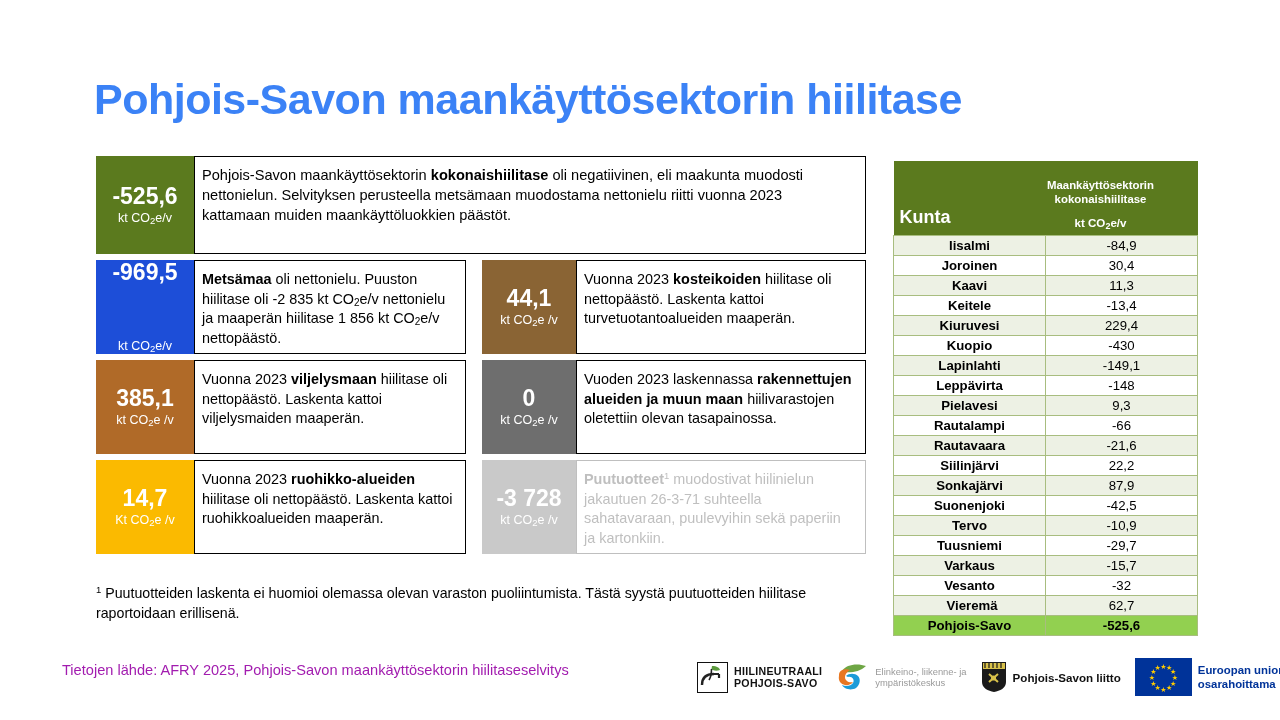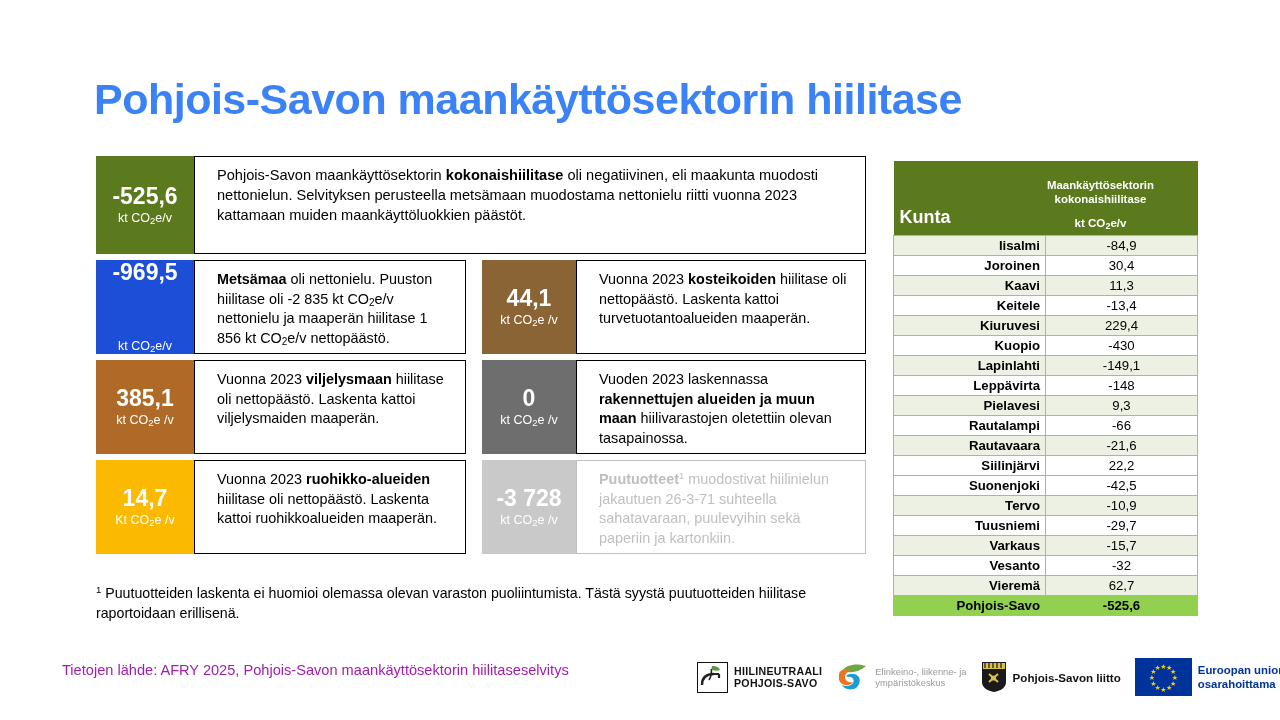--- a/index.html
+++ b/index.html
@@ -73,21 +73,21 @@
     font-size: 9.5px;
     vertical-align: baseline;
     position: relative;
     top: 2px;
   }
 
   .txtbox {
     flex: 1 1 auto;
     border: 1.3px solid #000000;
     box-sizing: border-box;
-    padding: 9px 11px 6px 22px;
+    padding: 9px 11px 6px 7px;
     font-size: 14.4px;
     line-height: 1.36;
     color: #000000;
     display: flex;
     align-items: flex-start;
   }
   .txtbox.muted {
     border-color: #BFBFBF;
     color: #BFBFBF;
   }
@@ -195,21 +195,21 @@
   table.kunnat td {
     border: 1px solid #A8BD7F;
     font-size: 13.2px;
     height: 20px;
     padding: 0 5px;
     box-sizing: border-box;
     line-height: 1;
   }
   table.kunnat td.name {
     font-weight: bold;
-    text-align: right;
+    text-align: center;
   }
   table.kunnat td.value {
     text-align: center;
     font-weight: normal;
   }
   tr.alt td { background: #EDF1E4; }
   tr.plain td { background: #FFFFFF; }
   tr.total td {
     background: #92D050;
     font-weight: bold;
@@ -434,20 +434,24 @@
           <td class="value">-66</td>
         </tr>
         <tr class="alt">
           <td class="name" style="width: 150px;">Rautavaara</td>
           <td class="value">-21,6</td>
         </tr>
         <tr class="plain">
           <td class="name" style="width: 150px;">Siilinjärvi</td>
           <td class="value">22,2</td>
         </tr>
+        <tr class="alt">
+          <td class="name" style="width: 150px;">Sonkajärvi</td>
+          <td class="value">87,9</td>
+        </tr>
         <tr class="plain">
           <td class="name" style="width: 150px;">Suonenjoki</td>
           <td class="value">-42,5</td>
         </tr>
         <tr class="alt">
           <td class="name" style="width: 150px;">Tervo</td>
           <td class="value">-10,9</td>
         </tr>
         <tr class="plain">
           <td class="name" style="width: 150px;">Tuusniemi</td>

